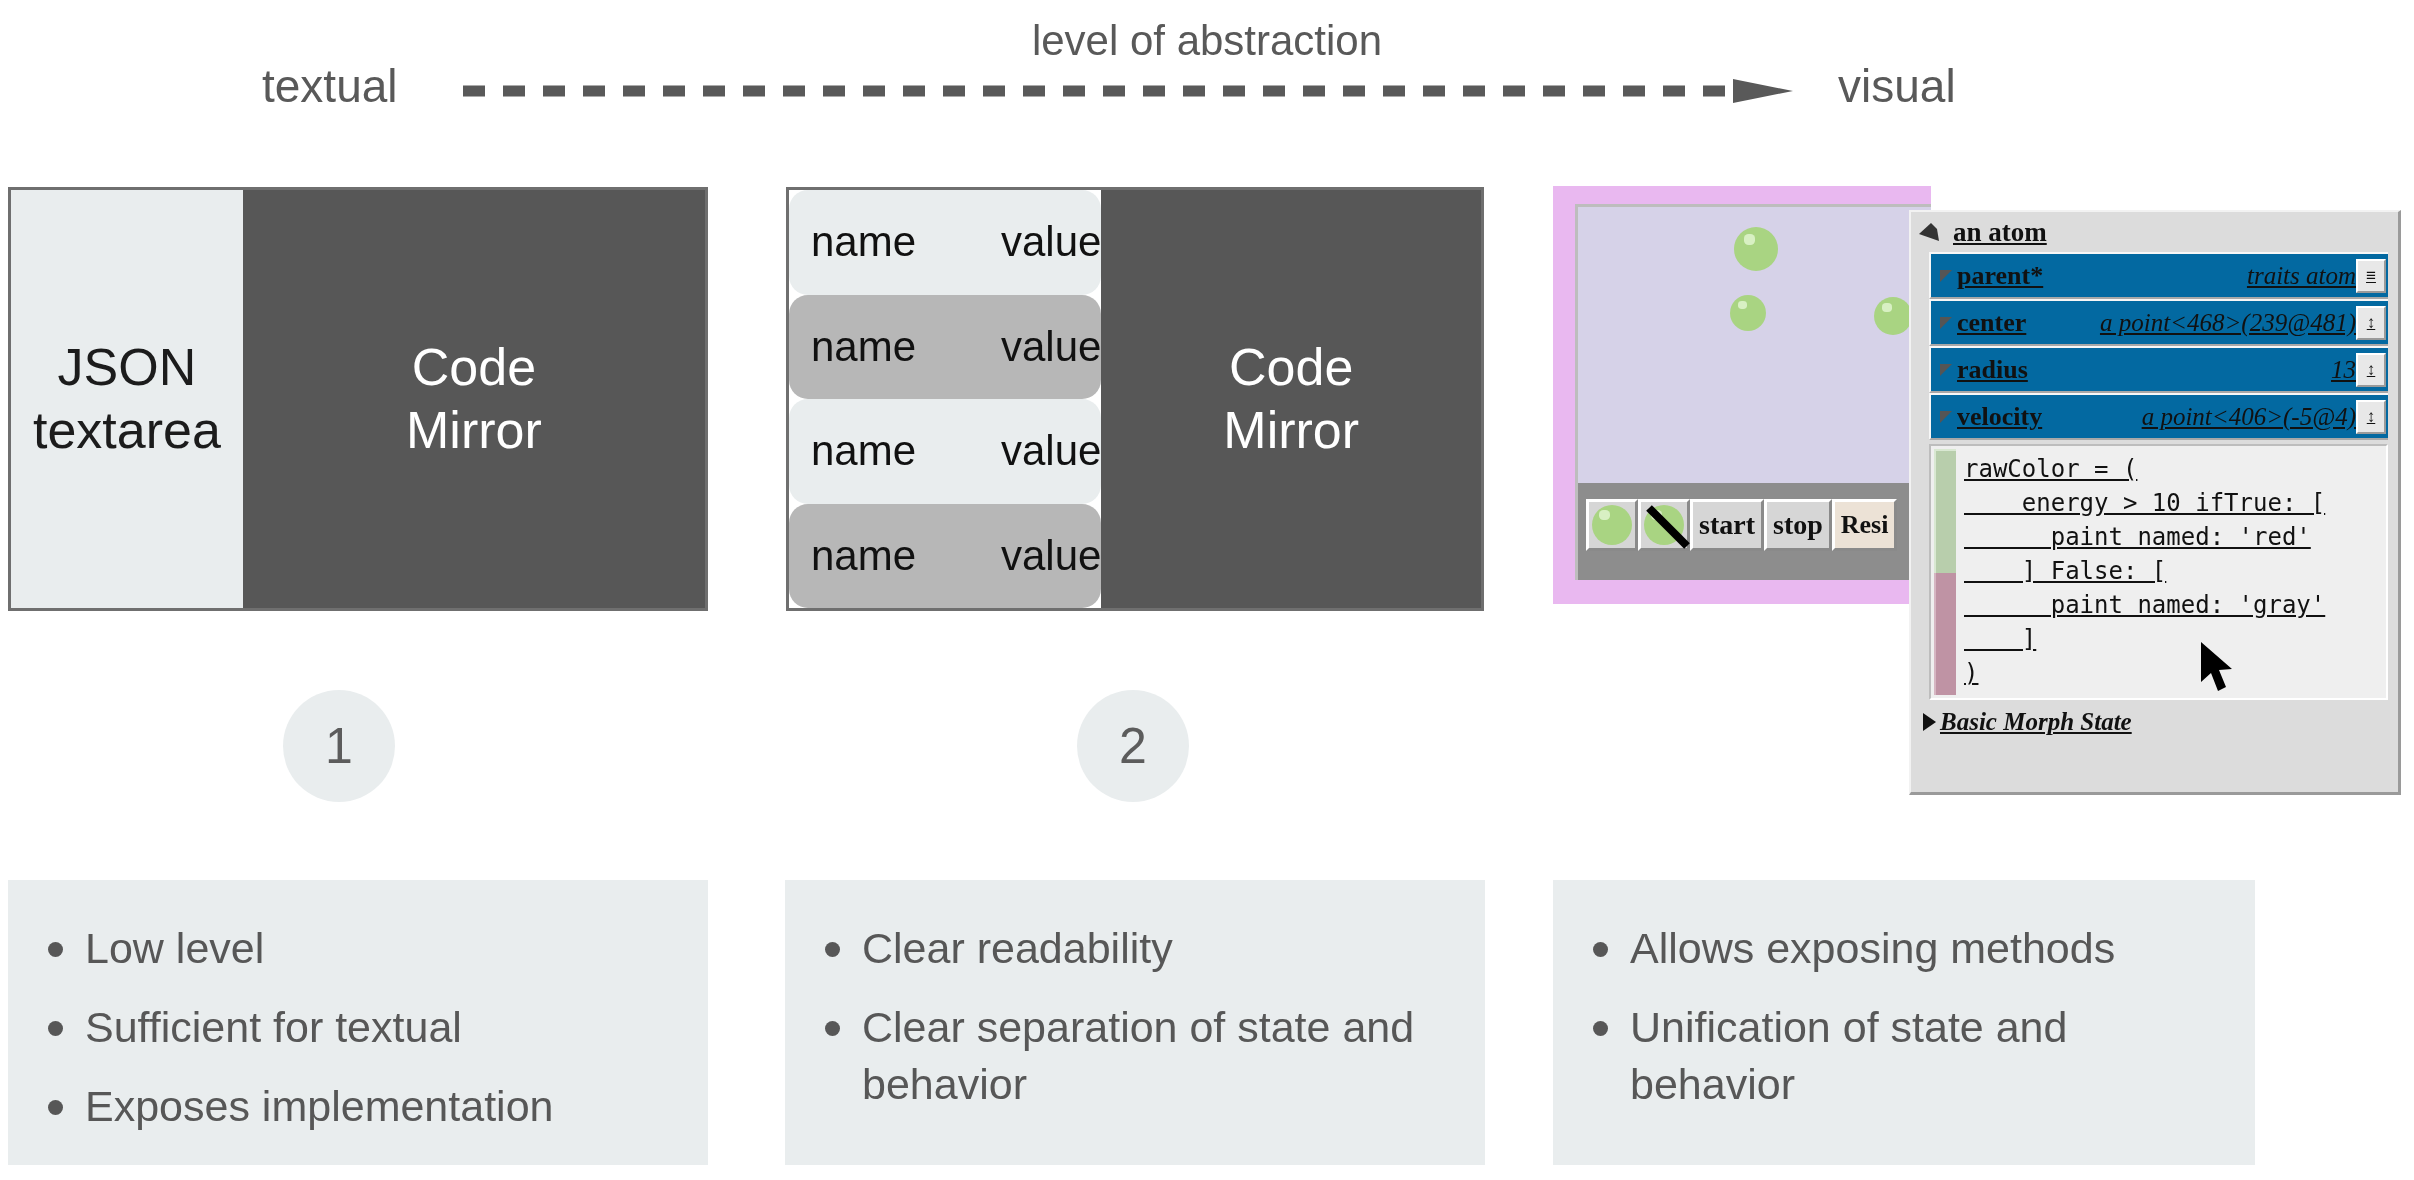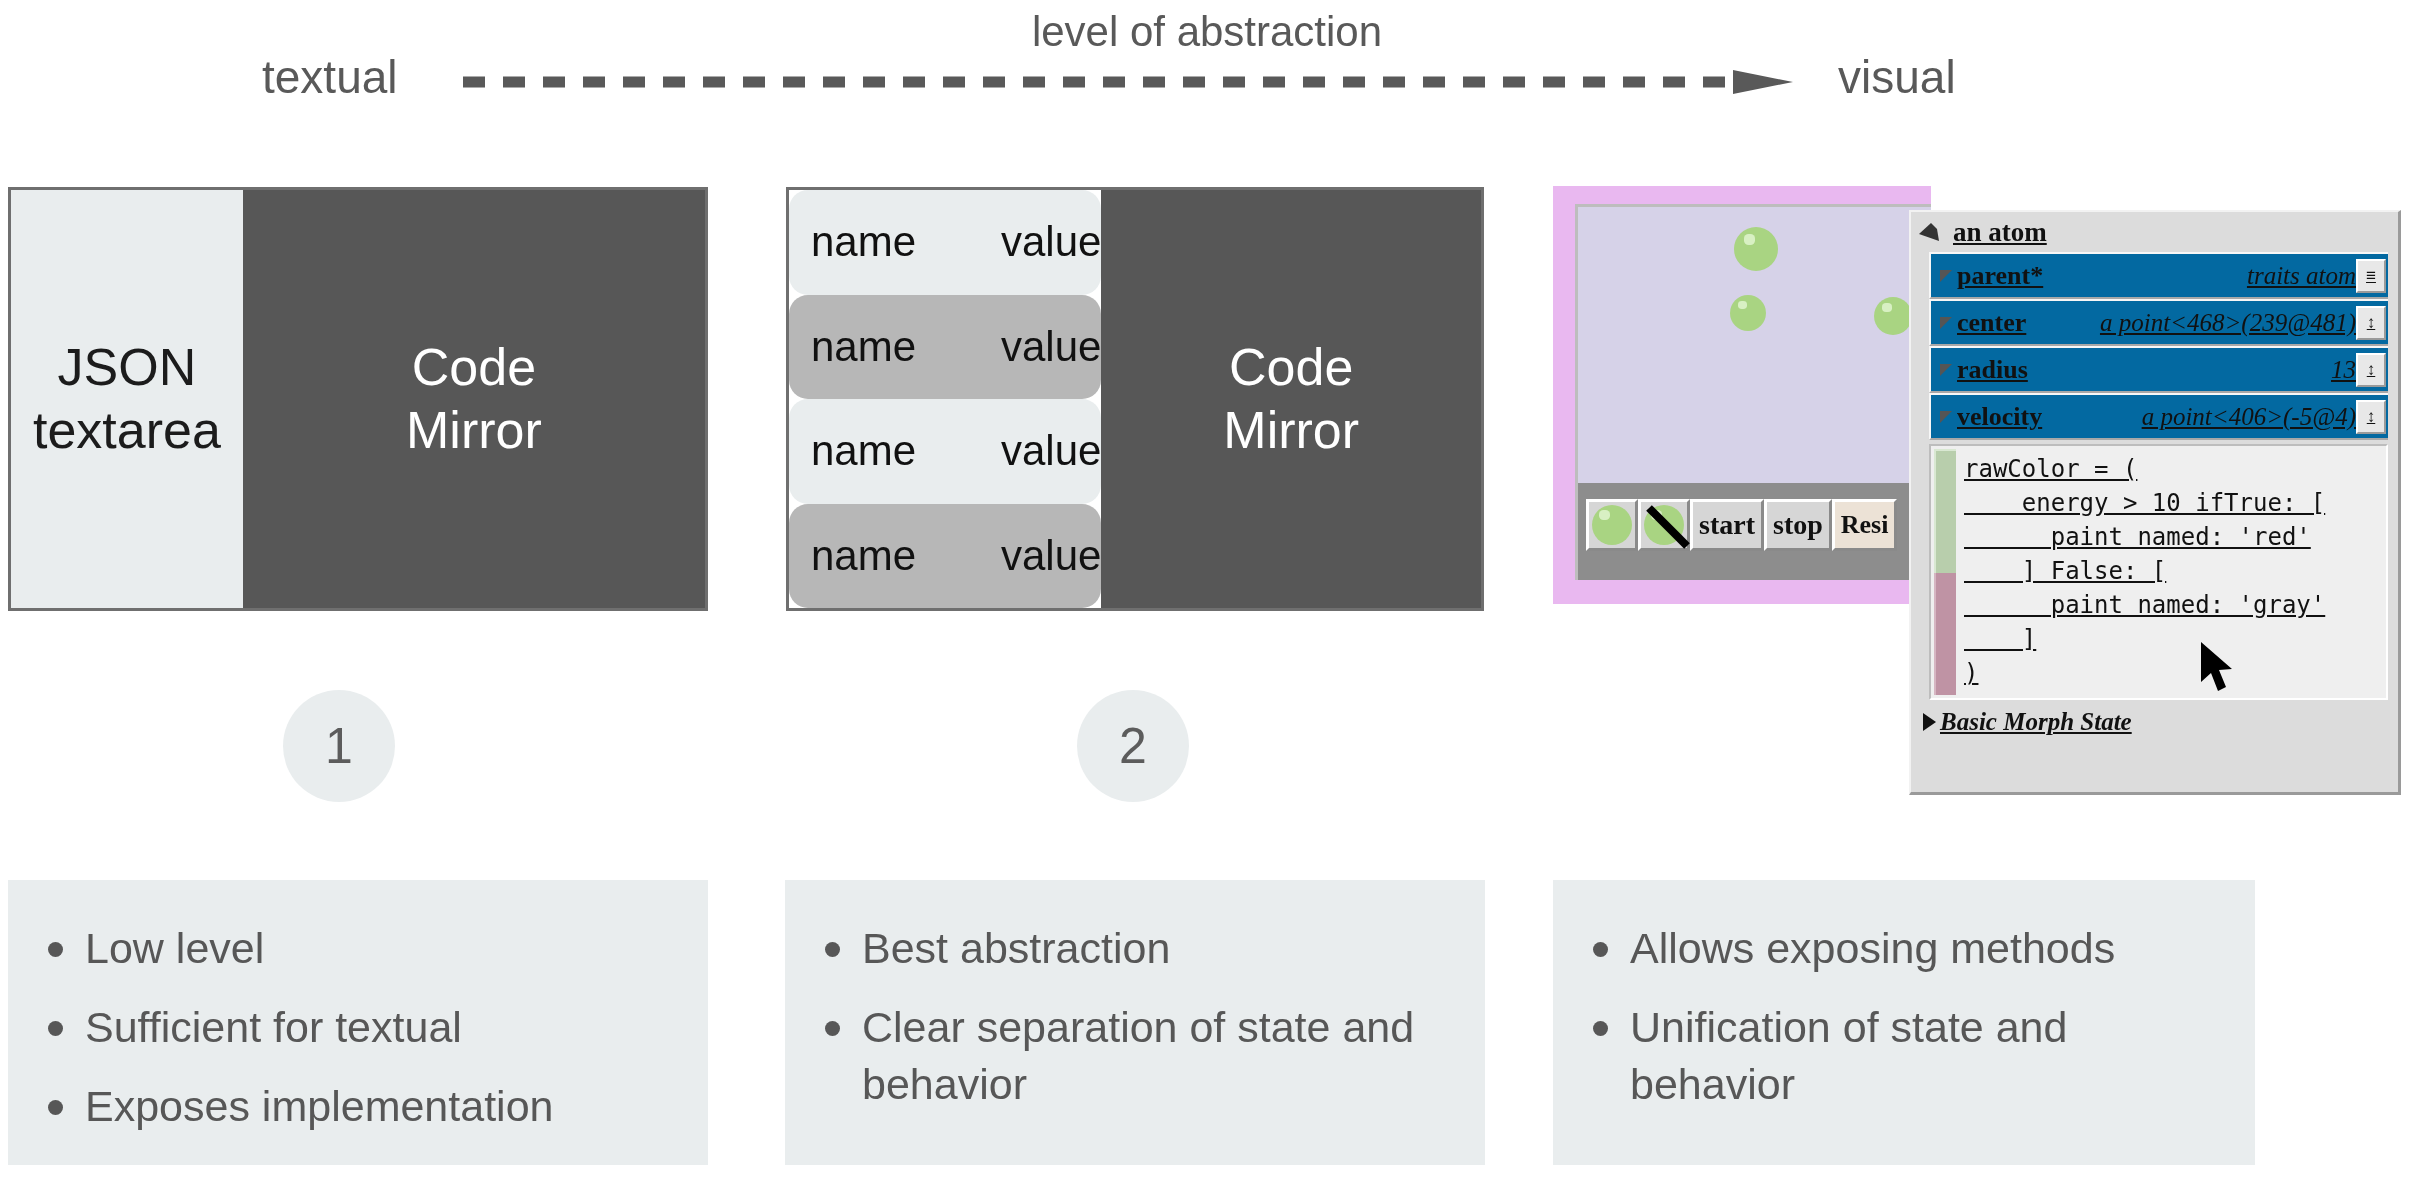--- a/index.html
+++ b/index.html
@@ -12,21 +12,21 @@
     height: 1180px;
     position: relative;
     overflow: hidden;
     font-family: "Liberation Sans", sans-serif;
     color: #4a4a4a;
   }
 
   
   #axis-row {
     position: absolute;
-    left: 0; top: 0;
+    left: 0; top: 9px;
     width: 2070px;
     height: 150px;
   }
   #axis-caption {
     position: absolute;
     left: 0; top: 8px;
     width: 2414px;
     text-align: center;
     font-size: 42px;
     color: #595959;
@@ -534,21 +534,21 @@
   </div>
   <div class="bullet-item">
     <span class="bullet-dot"></span>
     <span class="bullet-text">Exposes implementation</span>
   </div>
 </div>
 
 <div id="bullets-2" class="bullet-box">
   <div class="bullet-item">
     <span class="bullet-dot"></span>
-    <span class="bullet-text">Best abstraction</span>
+    <span class="bullet-text">Clear readability</span>
   </div>
   <div class="bullet-item">
     <span class="bullet-dot"></span>
     <span class="bullet-text">Clear separation of state and behavior</span>
   </div>
 </div>
 
 <div id="bullets-3" class="bullet-box">
   <div class="bullet-item">
     <span class="bullet-dot"></span>

